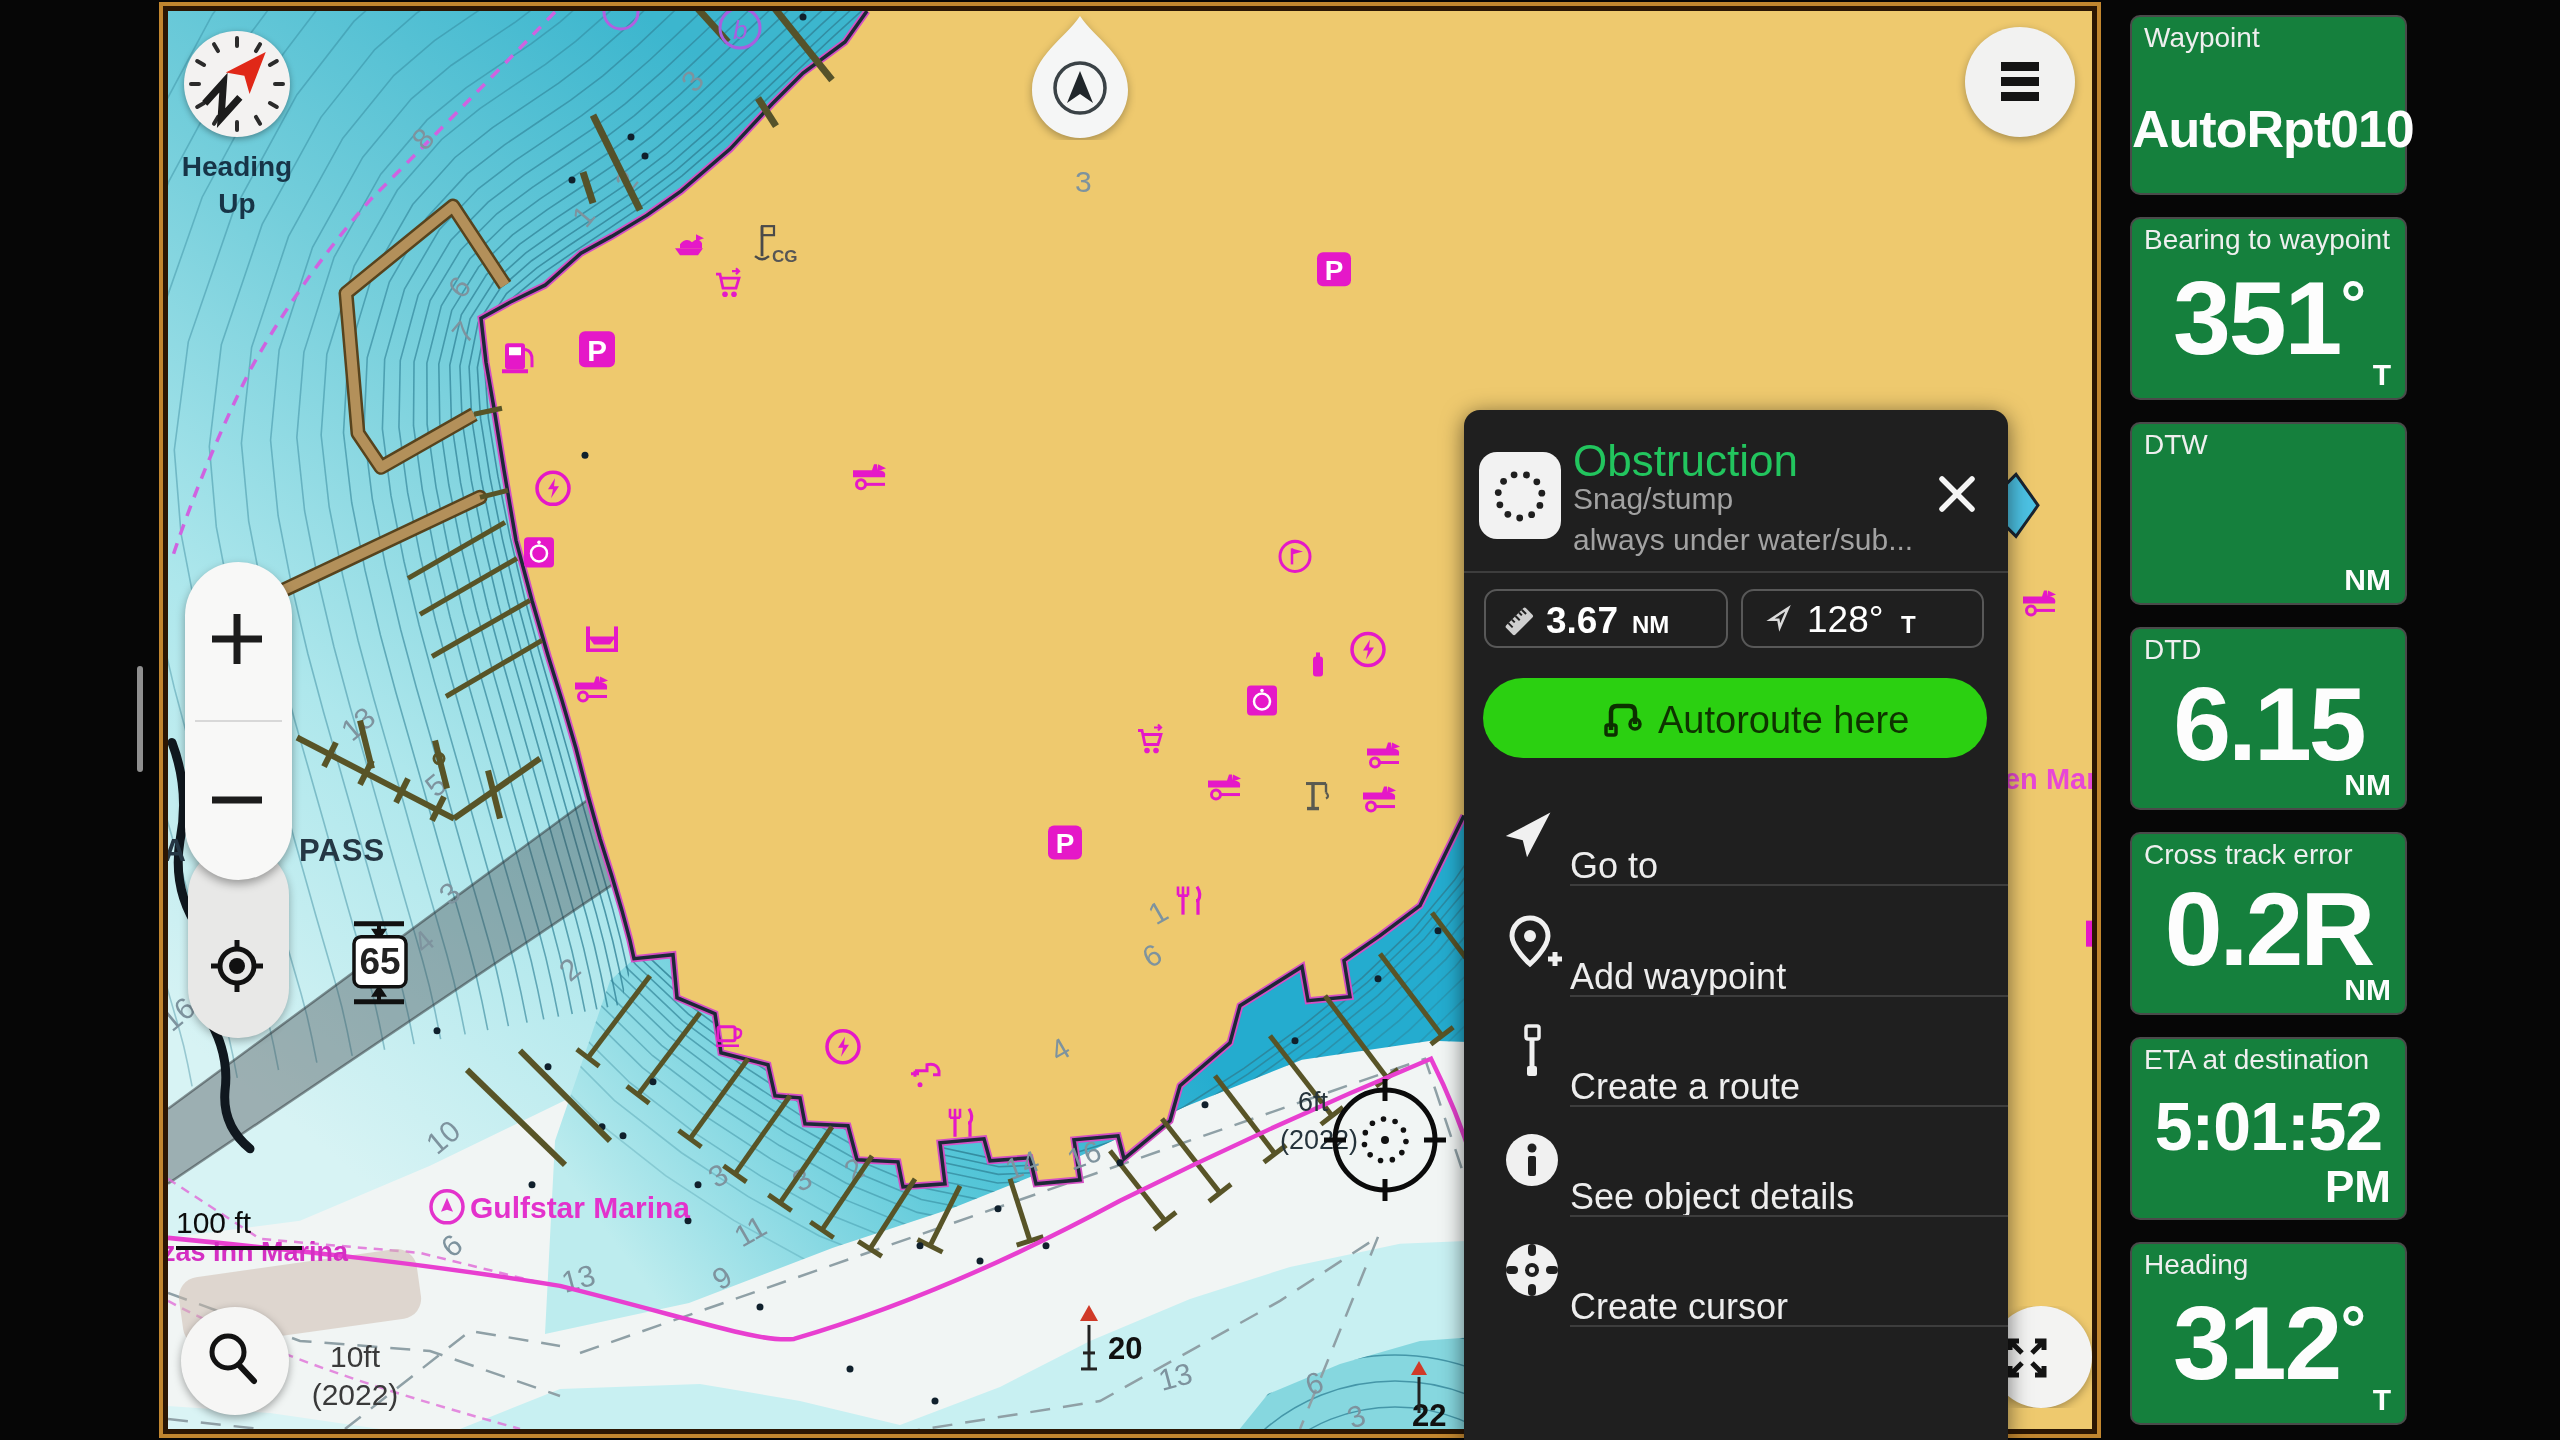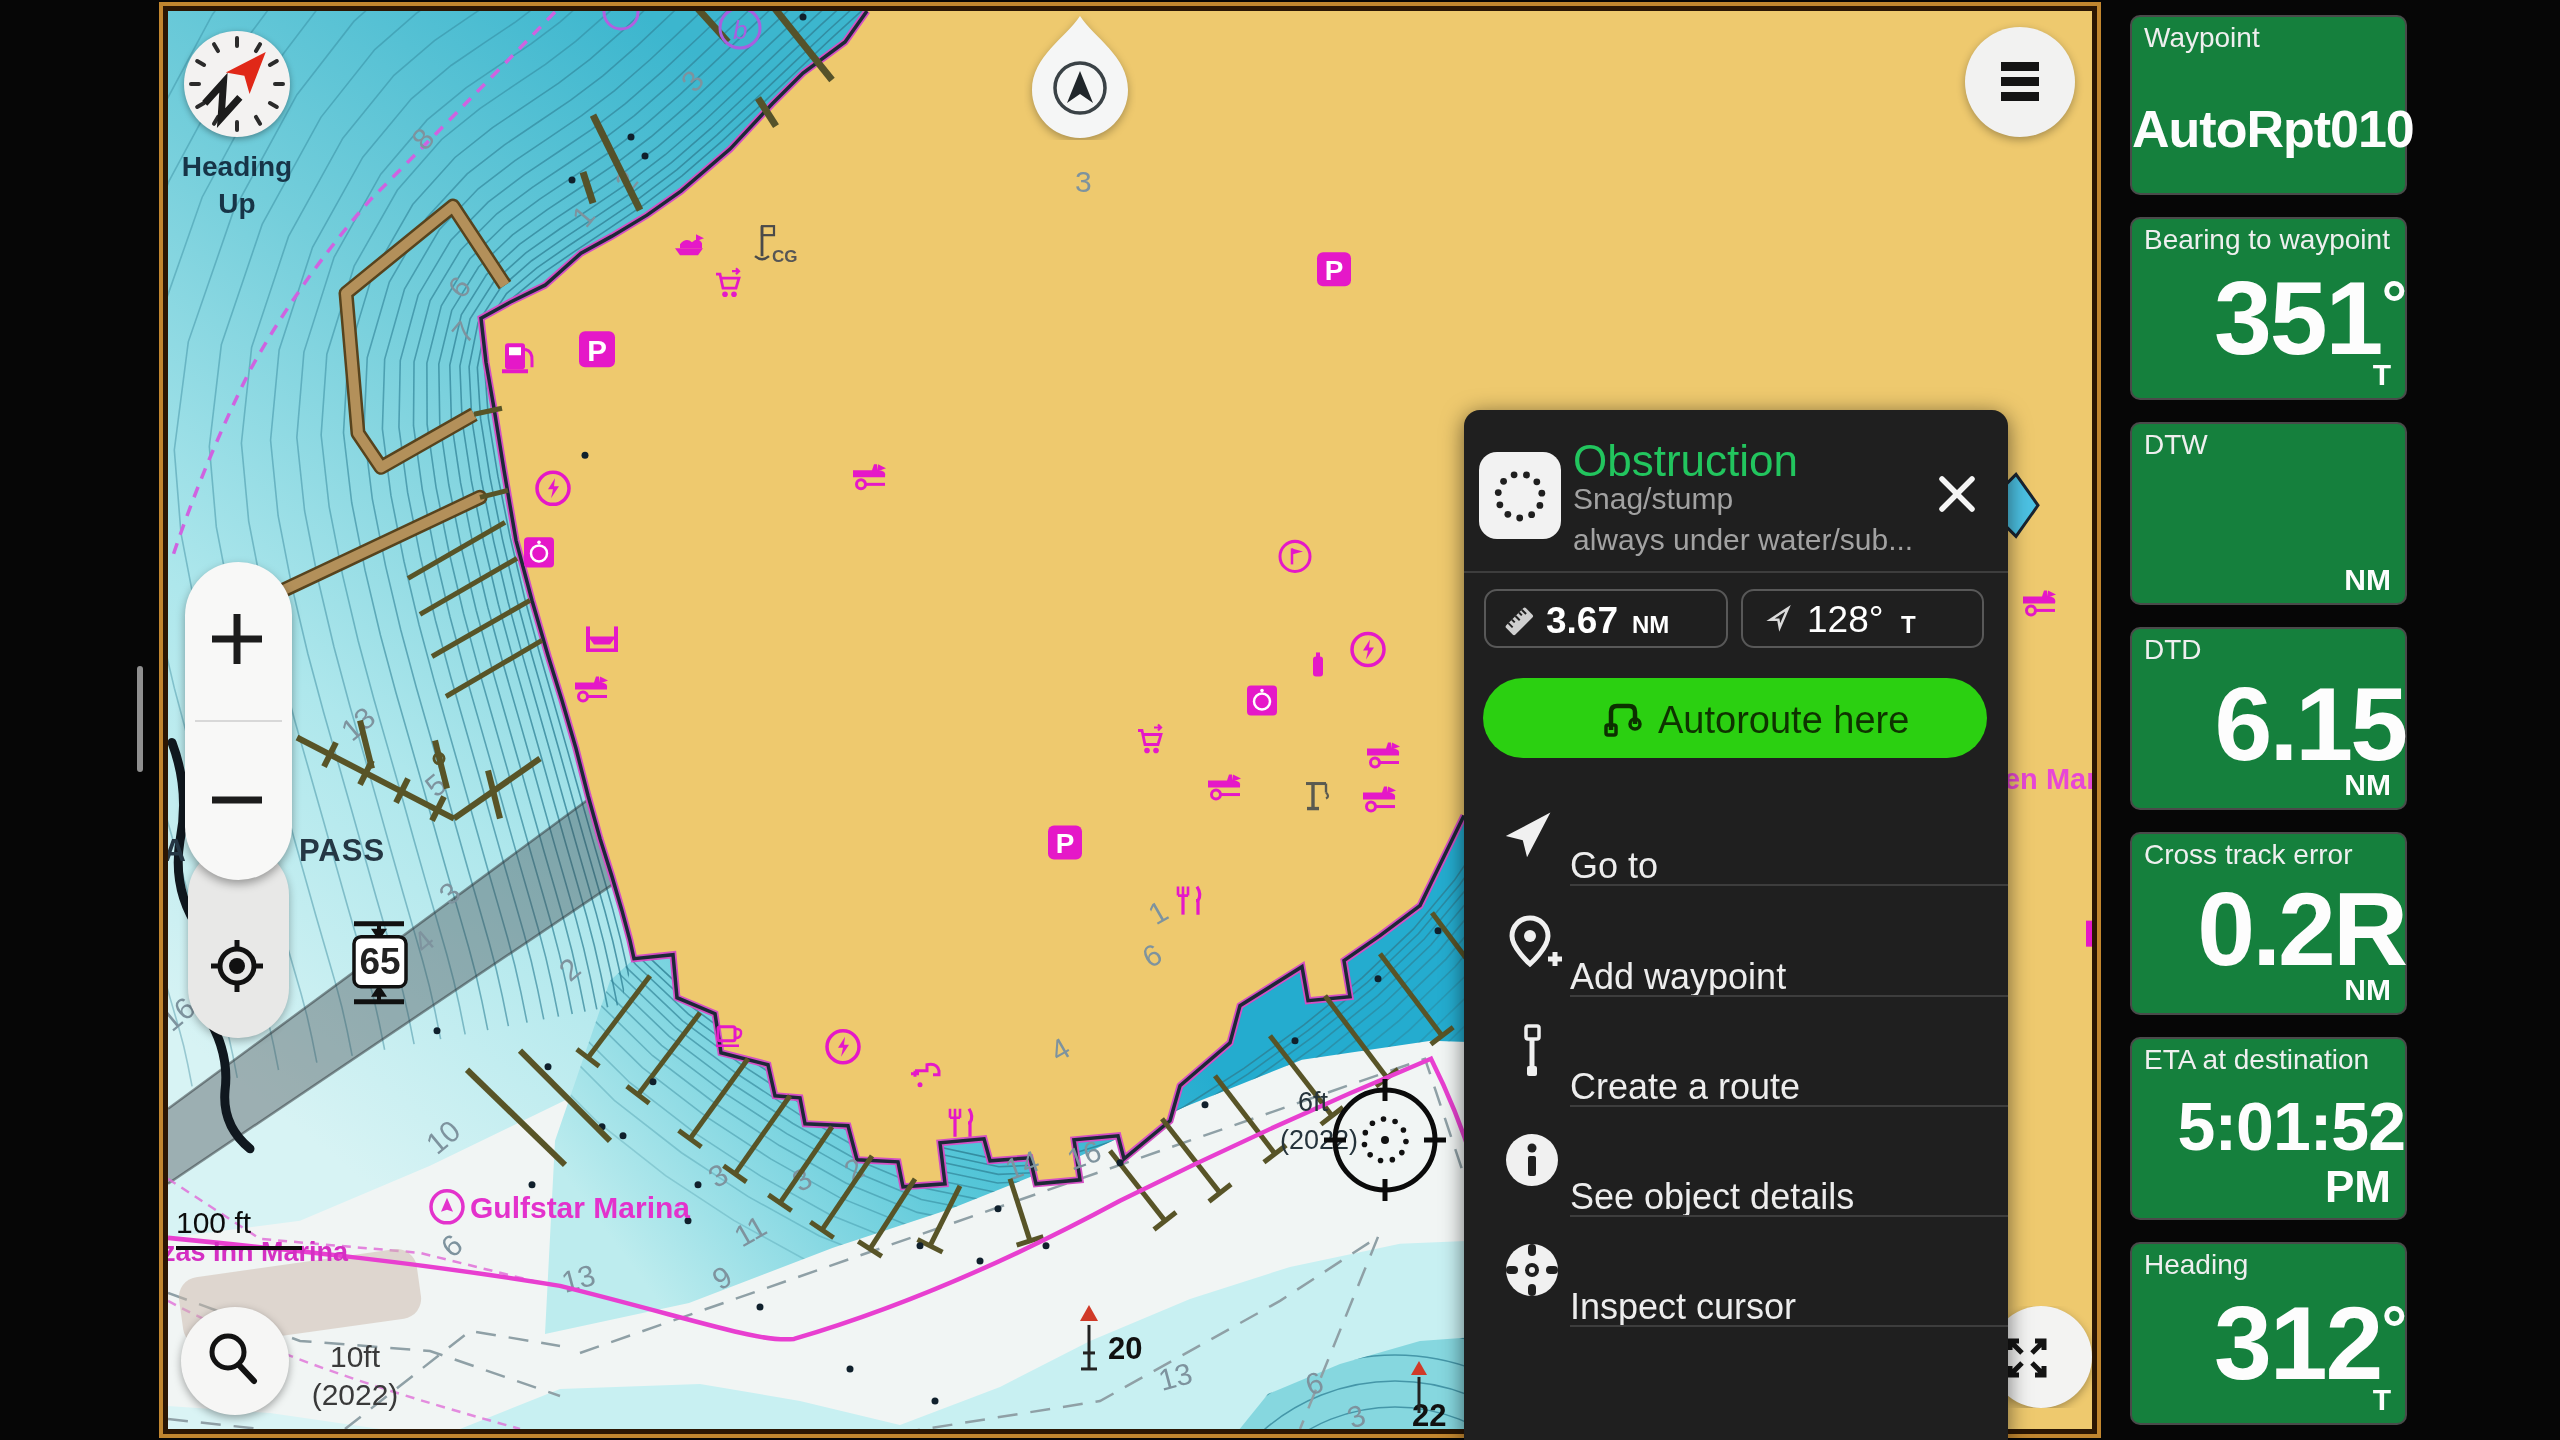--- a/index.html
+++ b/index.html
@@ -2,21 +2,21 @@
 <html><head>
 <meta charset="utf-8">
 <style>
   html,body{margin:0;padding:0;background:#060606;width:2560px;height:1440px;overflow:hidden;font-family:"Liberation Sans",sans-serif;}
   .abs{position:absolute;}
   #frame{position:absolute;left:159px;top:2px;width:1942px;height:1436px;background:#c1862f;}
   #frameinner{position:absolute;left:4px;top:4px;width:1934px;height:1428px;background:#2b1603;}
   #chartsvg{position:absolute;left:168px;top:11px;width:1924px;height:1418px;}
   .databox{position:absolute;left:2130px;width:277px;height:183px;background:#15803d;border:2px solid #4a4a4a;border-radius:10px;box-sizing:border-box;color:#f5f5f5;}
   .dblabel{position:absolute;left:12px;top:5px;font-size:28px;color:#efefef;}
-  .dbval{position:absolute;left:0;right:0;text-align:right;font-weight:bold;color:#fdfdfd;white-space:nowrap;}
+  .dbval{position:absolute;left:0;right:0;text-align:center;font-weight:bold;color:#fdfdfd;white-space:nowrap;}
   .dbunit{position:absolute;right:14px;bottom:6px;font-weight:bold;font-size:30px;color:#fdfdfd;}
   .deg{font-size:64px;vertical-align:28px;}
   #menu{position:absolute;left:1464px;top:410px;width:544px;height:1030px;background:#1f1f1f;border-radius:16px 16px 0 0;z-index:40;box-shadow:0 4px 22px rgba(0,0,0,.55);}
   .mitem{position:absolute;left:0;width:100%;height:110px;}
   .mtext{position:absolute;left:106px;top:50%;transform:translateY(-50%);font-size:36px;color:#ededed;margin-top:36px;}
   .mdiv{position:absolute;left:106px;right:0px;height:2px;background:#3d3d3d;}
   .chip{position:absolute;top:589px;height:59px;border:2px solid #585858;border-radius:13px;box-sizing:border-box;color:#fff;}
 </style>
 </head>
 <body>
@@ -672,21 +672,21 @@
     <circle cx="28" cy="28" r="26" fill="#f0f0f0"></circle>
     <g fill="#1f1f1f">
           <rect x="24" y="2" width="8" height="12" rx="4"></rect>
           <rect x="24" y="42" width="8" height="12" rx="4"></rect>
           <rect x="2" y="24" width="12" height="8" rx="4"></rect>
           <rect x="42" y="24" width="12" height="8" rx="4"></rect>
         </g>
     <circle cx="28" cy="28" r="7" fill="#1f1f1f"></circle>
         <circle cx="28" cy="28" r="3" fill="#f0f0f0"></circle>
    </svg>
-   <div class="mtext">Inspect cursor</div>
+   <div class="mtext">Create cursor</div>
  </div>
  <div class="mdiv" style="top:915px"></div>
 </div>
 
 <div class="databox" style="top:15px;height:180px">
   <div class="dblabel">Waypoint</div>
   <div class="dbval" style="top:82px;font-size:52px;letter-spacing:-1px">AutoRpt010</div>
 </div>
 
 <div class="databox" style="top:217px">

